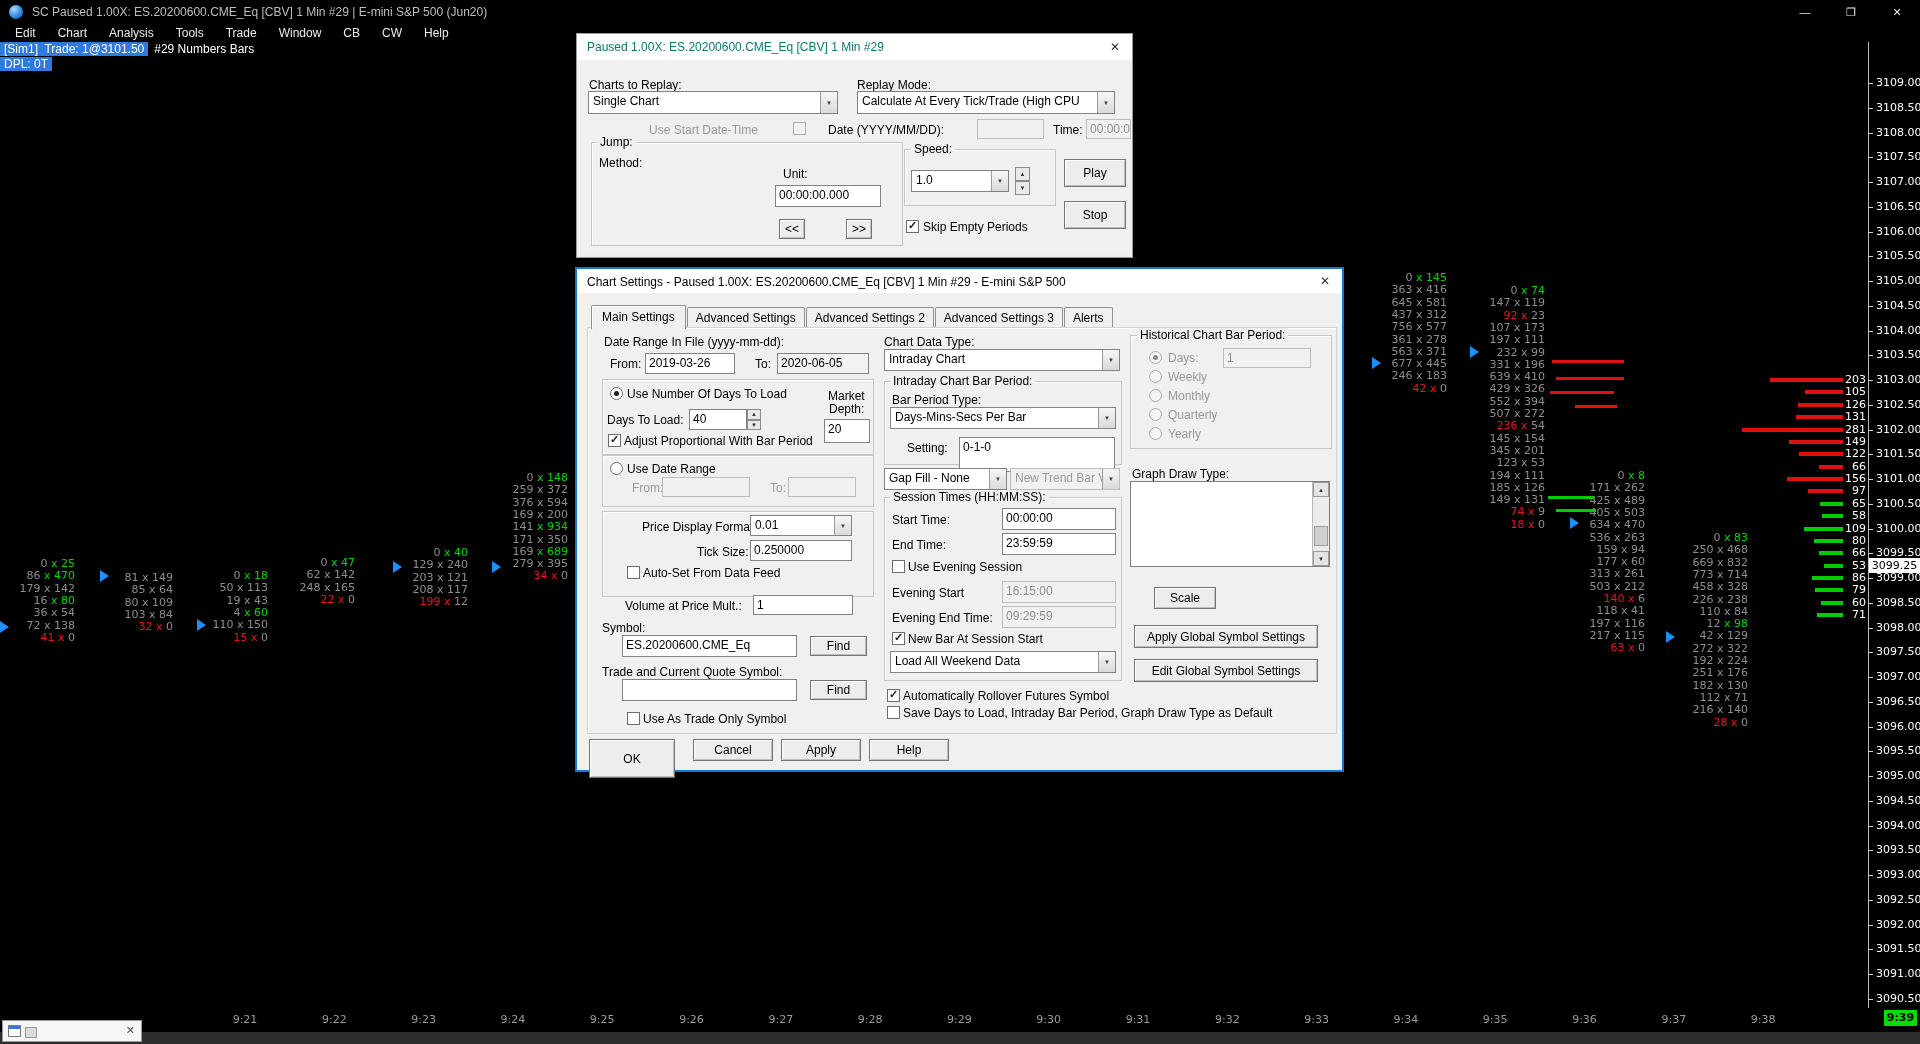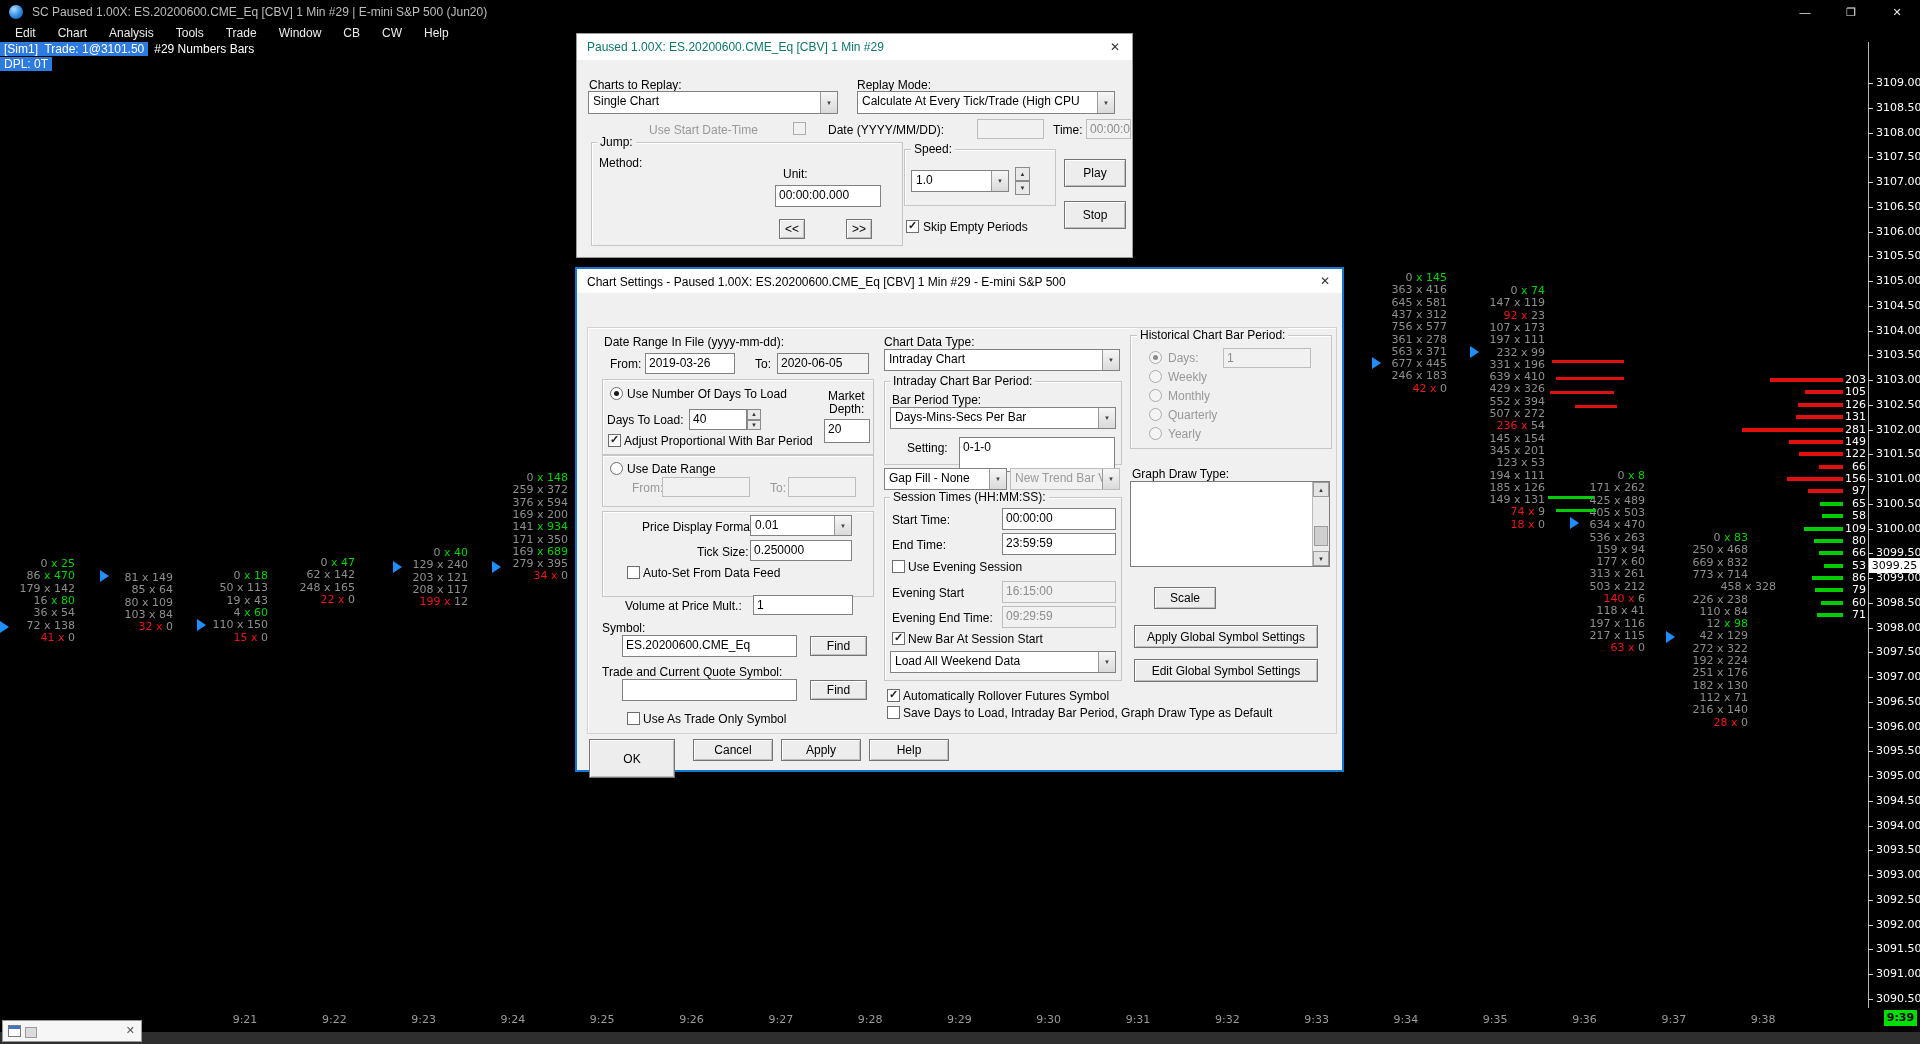--- a/index.html
+++ b/index.html
@@ -202,21 +202,21 @@
     <div class="nb" style="left: 1515px; top: 579.7px;"><span>503 x 212</span></div>
     <div class="nb" style="left: 1515px; top: 592px;"><span style="color: rgb(239, 22, 22);">140 x </span><span>6</span></div>
     <div class="nb" style="left: 1515px; top: 604.3px;"><span>118 x 41</span></div>
     <div class="nb" style="left: 1515px; top: 616.6px;"><span>197 x 116</span></div>
     <div class="nb" style="left: 1515px; top: 628.9px;"><span>217 x 115</span></div>
     <div class="nb" style="left: 1515px; top: 641.2px;"><span style="color: rgb(239, 22, 22);">63 x </span><span>0</span></div>
     <div class="nb" style="left: 1618px; top: 531px;"><span>0</span><span style="color: rgb(0, 212, 0);"> x 83</span></div>
     <div class="nb" style="left: 1618px; top: 543.3px;"><span>250 x 468</span></div>
     <div class="nb" style="left: 1618px; top: 555.6px;"><span>669 x 832</span></div>
     <div class="nb" style="left: 1618px; top: 567.9px;"><span>773 x 714</span></div>
-    <div class="nb" style="left: 1618px; top: 580.2px; padding-left: 28px;"><span>458 x 328</span></div>
+    <div class="nb" style="left: 1618px; top: 580.2px;"><span>458 x 328</span></div>
     <div class="nb" style="left: 1618px; top: 592.5px;"><span>226 x 238</span></div>
     <div class="nb" style="left: 1618px; top: 604.8px;"><span>110 x 84</span></div>
     <div class="nb" style="left: 1618px; top: 617.1px;"><span>12</span><span style="color: rgb(0, 212, 0);"> x 98</span></div>
     <div class="nb" style="left: 1618px; top: 629.4px;"><span>42 x 129</span></div>
     <div class="nb" style="left: 1618px; top: 641.7px;"><span>272 x 322</span></div>
     <div class="nb" style="left: 1618px; top: 654px;"><span>192 x 224</span></div>
     <div class="nb" style="left: 1618px; top: 666.3px;"><span>251 x 176</span></div>
     <div class="nb" style="left: 1618px; top: 678.6px;"><span>182 x 130</span></div>
     <div class="nb" style="left: 1618px; top: 690.9px;"><span>112 x 71</span></div>
     <div class="nb" style="left: 1618px; top: 703.2px;"><span>216 x 140</span></div>
@@ -420,20 +420,27 @@
   <div class="btn" style="left:487px;top:167px;width:62px;height:28px">Stop</div>
   <span class="chk on" style="left:329px;top:186px"></span>
   <span class="lbl" style="left:346px;top:186px">Skip Empty Periods</span>
 </div>
 
 <div class="dlg" id="settings-dlg" style="left:575px;top:267px;width:769px;height:505px">
   <div class="dlg-tb" style="height:24px">
     <span class="dlg-title">Chart Settings - Paused 1.00X: ES.20200600.CME_Eq [CBV]  1 Min   #29 - E-mini S&amp;P 500</span>
     <span class="dlg-x" style="top:3px">✕</span>
   </div>
+  <div class="tabs" id="tabs-row" style="left:14px;top:36px">
+      <div class="tab active">Main Settings</div>
+      <div class="tab">Advanced Settings</div>
+      <div class="tab">Advanced Settings 2</div>
+      <div class="tab">Advanced Settings 3</div>
+      <div class="tab">Alerts</div>
+    </div>
   <div class="pane" style="left:10px;top:58px;width:748px;height:405px"></div>
 
   <span class="lbl" style="left:27px;top:66px">Date Range In File (yyyy-mm-dd):</span>
   <span class="lbl" style="left:33px;top:88px">From:</span>
   <div class="fld" style="left:68px;top:84px;width:90px;height:21px">2019-03-26</div>
   <span class="lbl" style="left:178px;top:88px">To:</span>
   <div class="fld ro" style="left:200px;top:84px;width:92px;height:21px">2020-06-05</div>
 
   <div class="grp" style="left:25px;top:110px;width:272px;height:76px"></div>
   <span class="rad on" style="left:33px;top:118px"></span>

